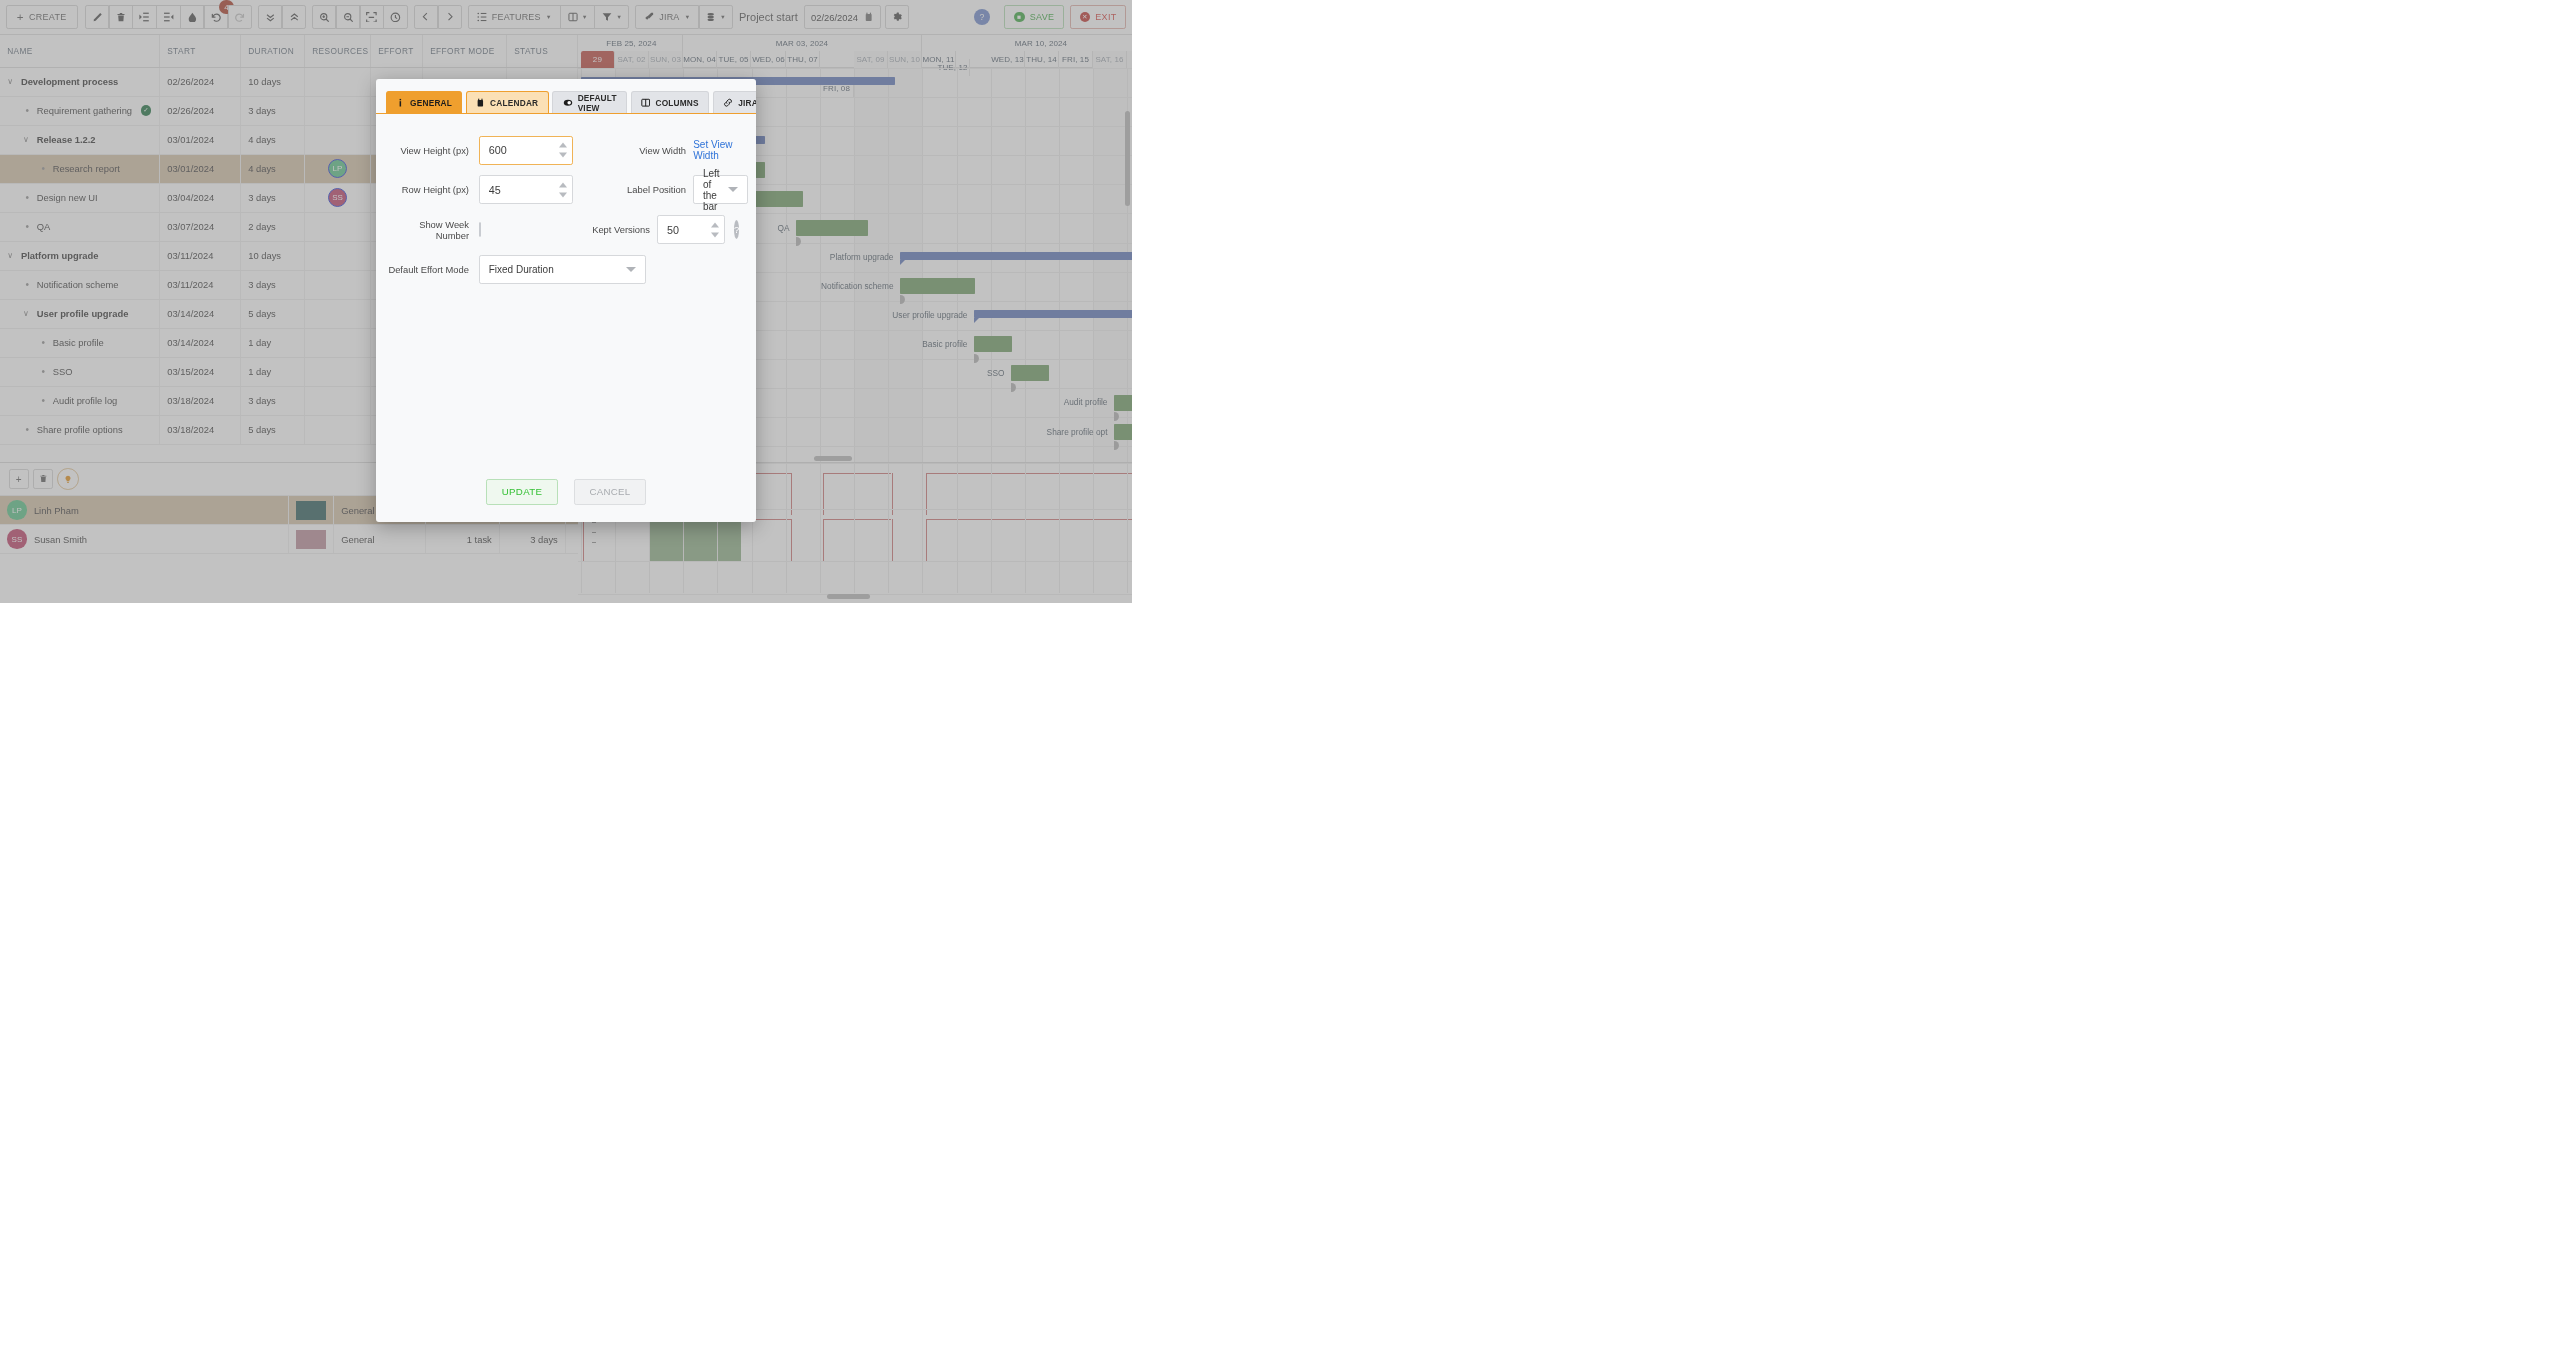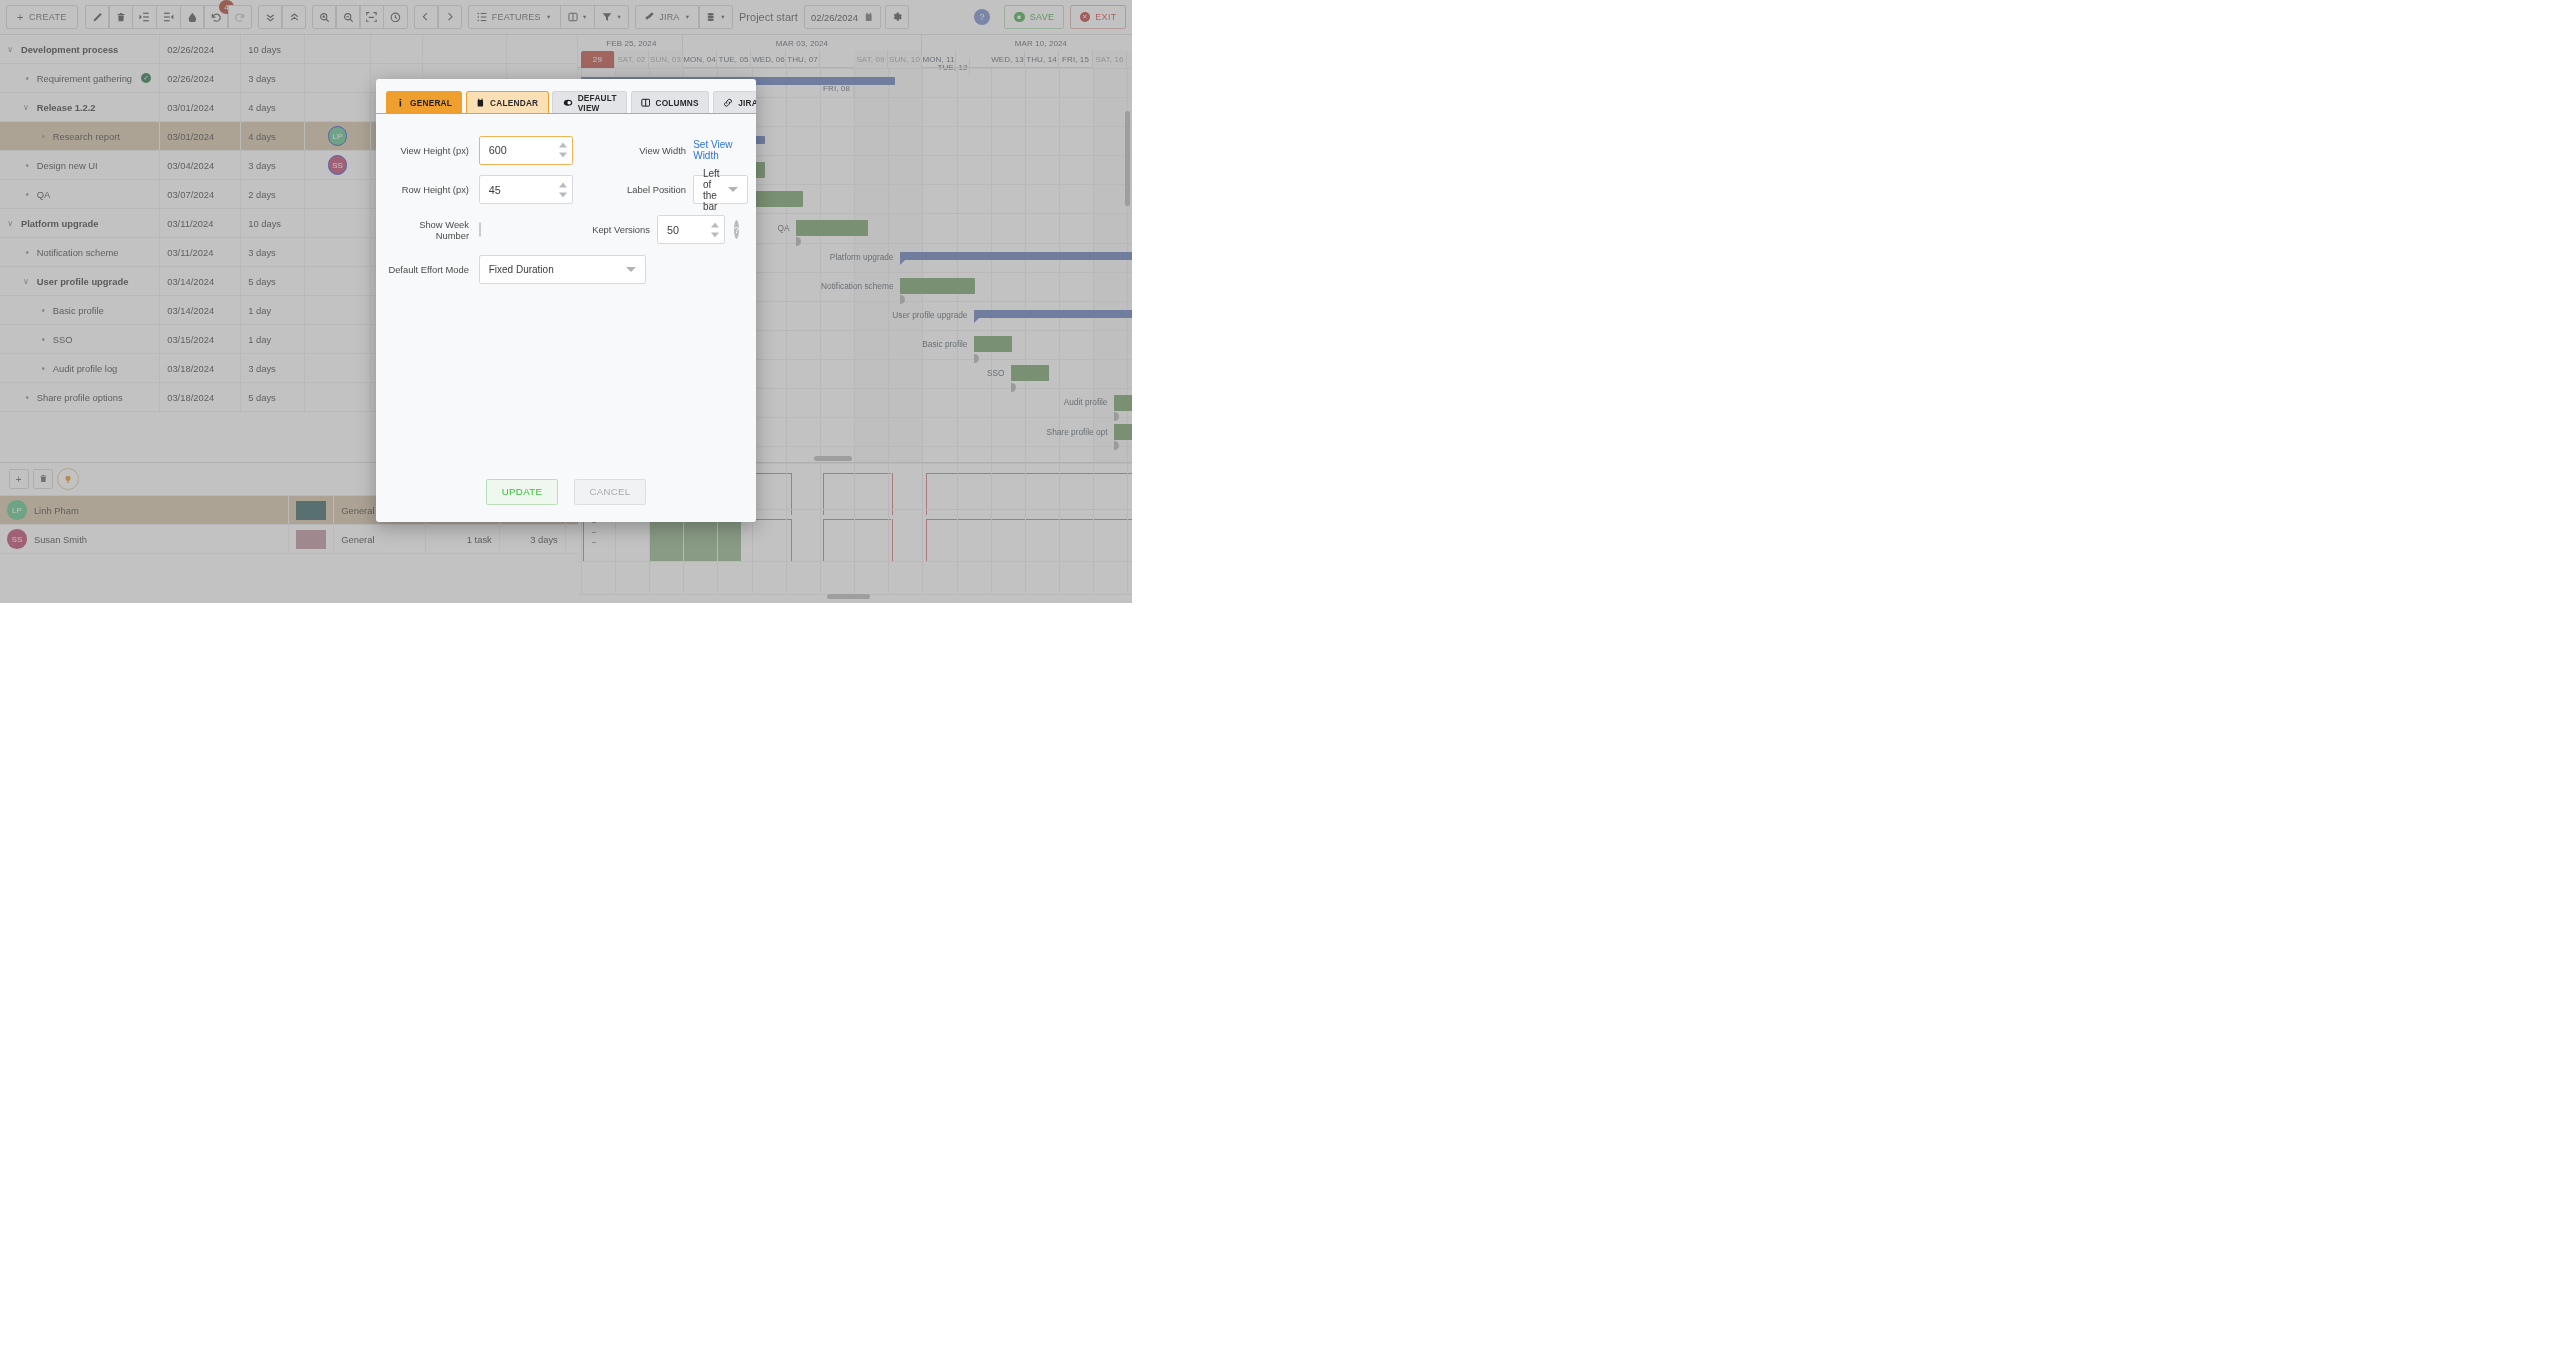--- a/index.html
+++ b/index.html
@@ -480,20 +480,29 @@
       <span class="dot-ic" style="background:#4caf50;">■</span>
       <span>SAVE</span>
     </div>
     <div class="btn-exit">
       <span class="dot-ic" style="background:#c5443e;">✕</span>
       <span>EXIT</span>
     </div>
   </div>
 
   <div class="grid-pane">
+    <div class="grid-head" id="grid-head">
+        <div class="gh-cell" style="width: 160px;">NAME</div>
+        <div class="gh-cell" style="width: 81px;">START</div>
+        <div class="gh-cell" style="width: 64px;">DURATION</div>
+        <div class="gh-cell" style="width: 66px;">RESOURCES</div>
+        <div class="gh-cell" style="width: 52px;">EFFORT</div>
+        <div class="gh-cell" style="width: 84px;">EFFORT MODE</div>
+        <div class="gh-cell" style="width: 71px;">STATUS</div>
+      </div>
     <div class="grid-body" id="grid-body">
         <div class="grid-row">
           <div class="gr-cell name-cell" style="width: 160px; padding-left: 7.2px;">
             <span class="twisty">∨</span>
             <span class="nm bold">Development process</span>
           </div>
           <div class="gr-cell" style="width: 81px;">02/26/2024</div>
           <div class="gr-cell" style="width: 64px;">10 days</div>
           <div class="gr-cell" style="width: 66px; justify-content: center;"></div>
           <div class="gr-cell" style="width: 52px;"></div>

